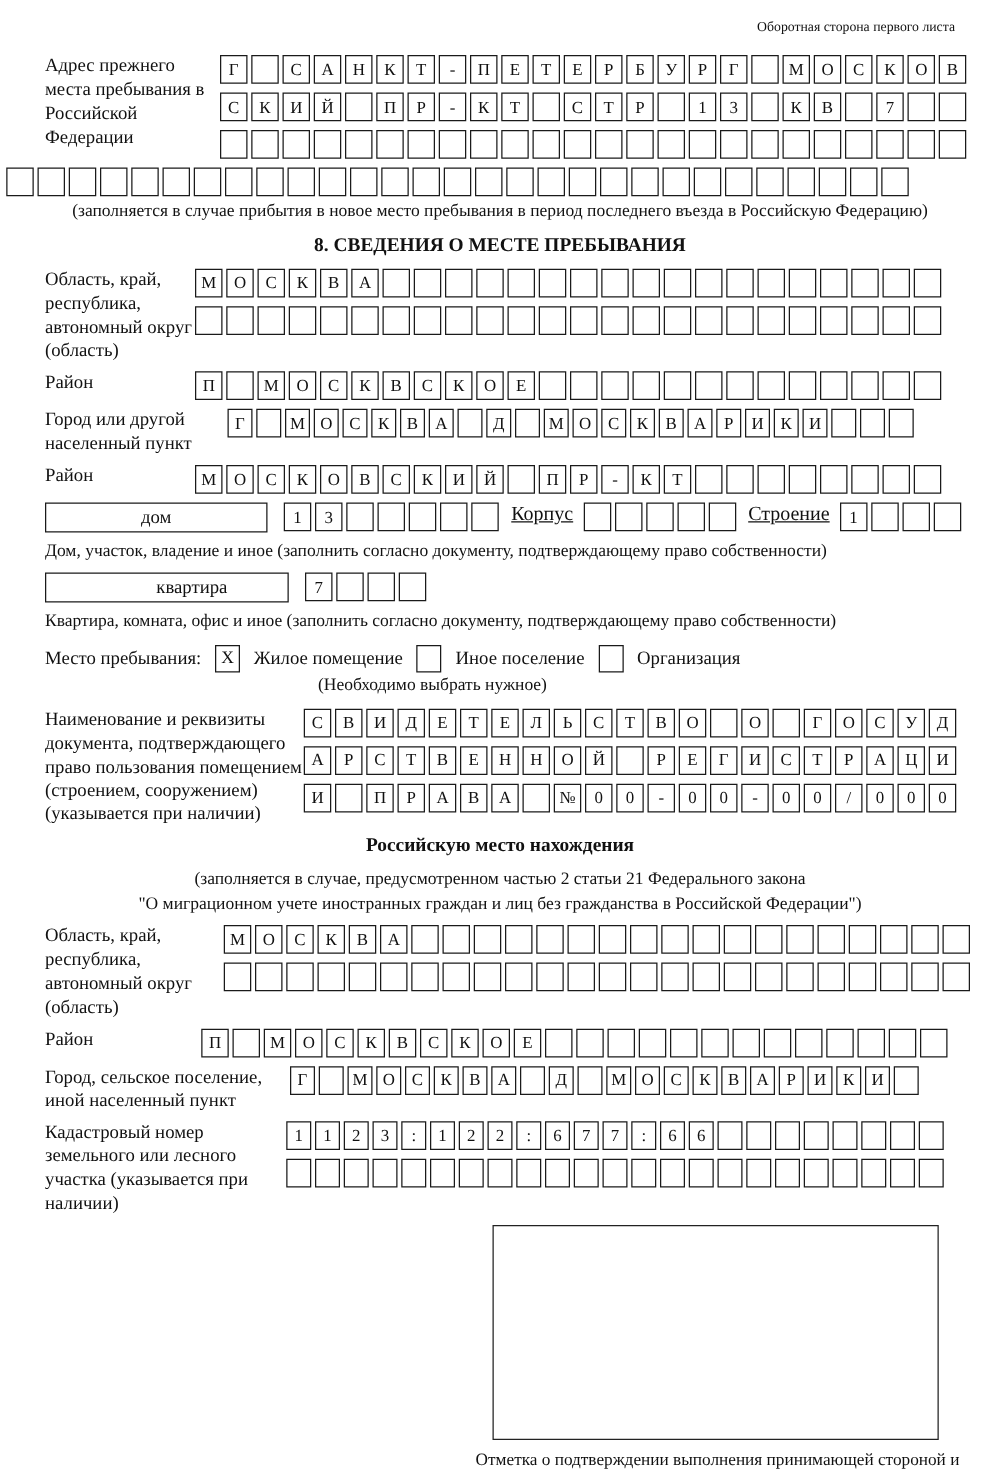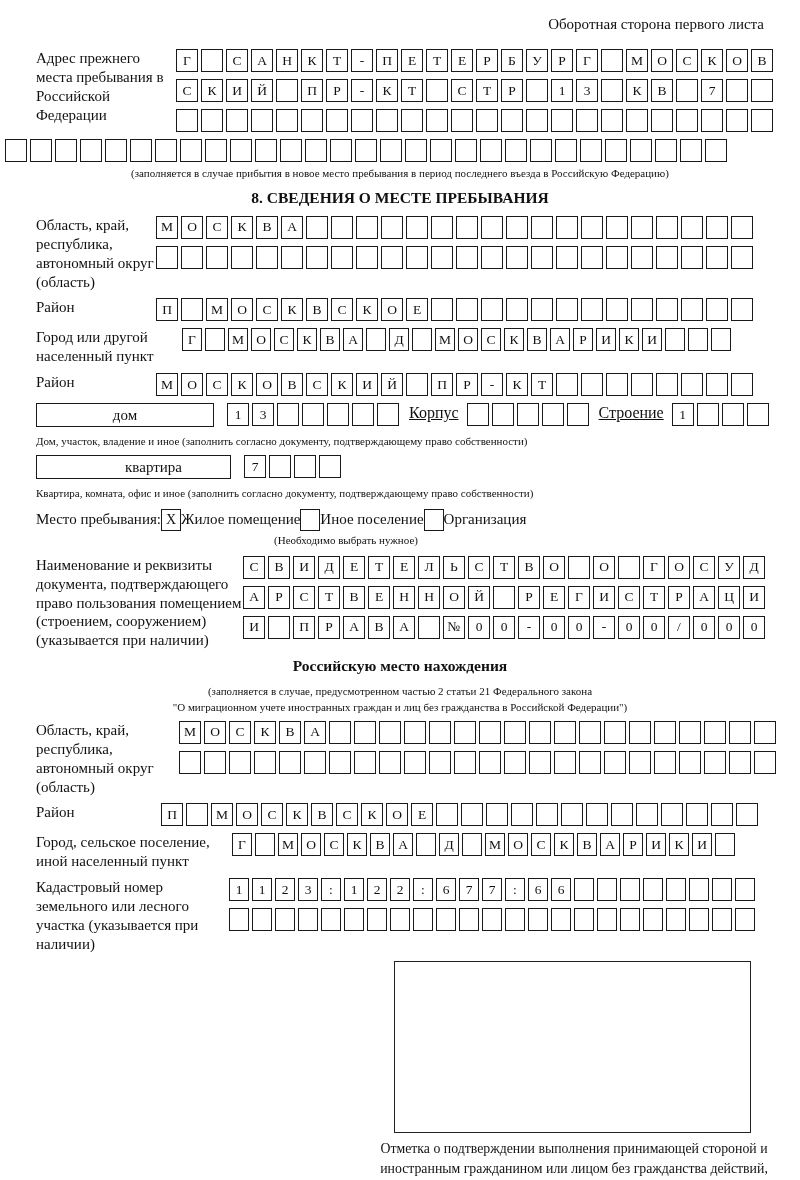--- a/index.html
+++ b/index.html
@@ -1,36 +1,36 @@
 <!DOCTYPE html>
 <html><head>
 <meta charset="utf-8">
 <style>
   html,body{margin:0;padding:0;background:#fff;color:#111;}
   body{width:800px;height:1180px;font-family:"Liberation Serif","DejaVu Serif",serif;overflow:hidden;}
   .page{box-sizing:border-box;width:800px;padding:16px 36px 0 36px;}
-  .header-note{text-align:right;font-size:15px;margin-bottom:16px;}
+  .header-note{text-align:right;font-size:11px;margin-bottom:16px;}
   .frow{display:flex;align-items:flex-start;margin-bottom:7px;}
   .lbl{font-size:15px;line-height:1.26;flex:none;}
   .w120{width:120px;} .w124{width:125px;} .w140{width:140px;} .w142{width:143px;}
   .w145{width:146px;} .w192{width:193px;} .w196{width:196px;} .w205{width:207px;}
   .cellcol{display:flex;flex-direction:column;gap:7px;}
   .cells{display:flex;gap:3px;flex-wrap:nowrap;}
   .cell{box-sizing:border-box;flex:none;width:22px;height:23px;border:1.6px solid #1a1a1a;
         display:flex;align-items:center;justify-content:center;font-size:13.5px;}
   .cells.narrow .cell{width:20px;}
   .overflow{margin-left:-31px;margin-bottom:4px;}
-  .caption{font-size:11px;line-height:1.35;margin:0 0 6px 0;}
+  .caption{font-size:14px;line-height:1.35;margin:0 0 6px 0;}
   .center{text-align:center;}
   .sec-title{font-weight:bold;text-align:center;font-size:15.5px;margin:8px 0 9px;}
   .bigbox{box-sizing:border-box;flex:none;border:1.6px solid #1a1a1a;height:24px;
           display:flex;align-items:center;justify-content:center;font-size:15px;margin-right:13px;}
   .bw150{width:178px;} .bw195{width:195px;padding-left:40px;}
   .inline-lbl{font-size:16px;flex:none;padding:1px 8px 0 10px;text-decoration:underline;}
-  .stay-row{align-items:center;margin:8px 0 2px;}
+  .stay-row{align-items:center;gap:11px;margin:8px 0 2px;}
   .stay-row span{font-size:15px;}
   .checkbox{box-sizing:border-box;flex:none;width:20px;height:22px;border:1.6px solid #1a1a1a;
             display:flex;align-items:center;justify-content:center;font-size:14px;}
   .stay-note{width:330px;margin-left:145px;text-align:center;margin-bottom:8px;}
   .markbox{box-sizing:border-box;width:357px;height:172px;border:1.8px solid #222;
            margin:4px 0 0 358px;}
   .mark-caption{width:448px;margin:6px 0 0 314px;text-align:center;font-size:13.8px;line-height:1.5;}
 </style>
 </head>
 <body>

